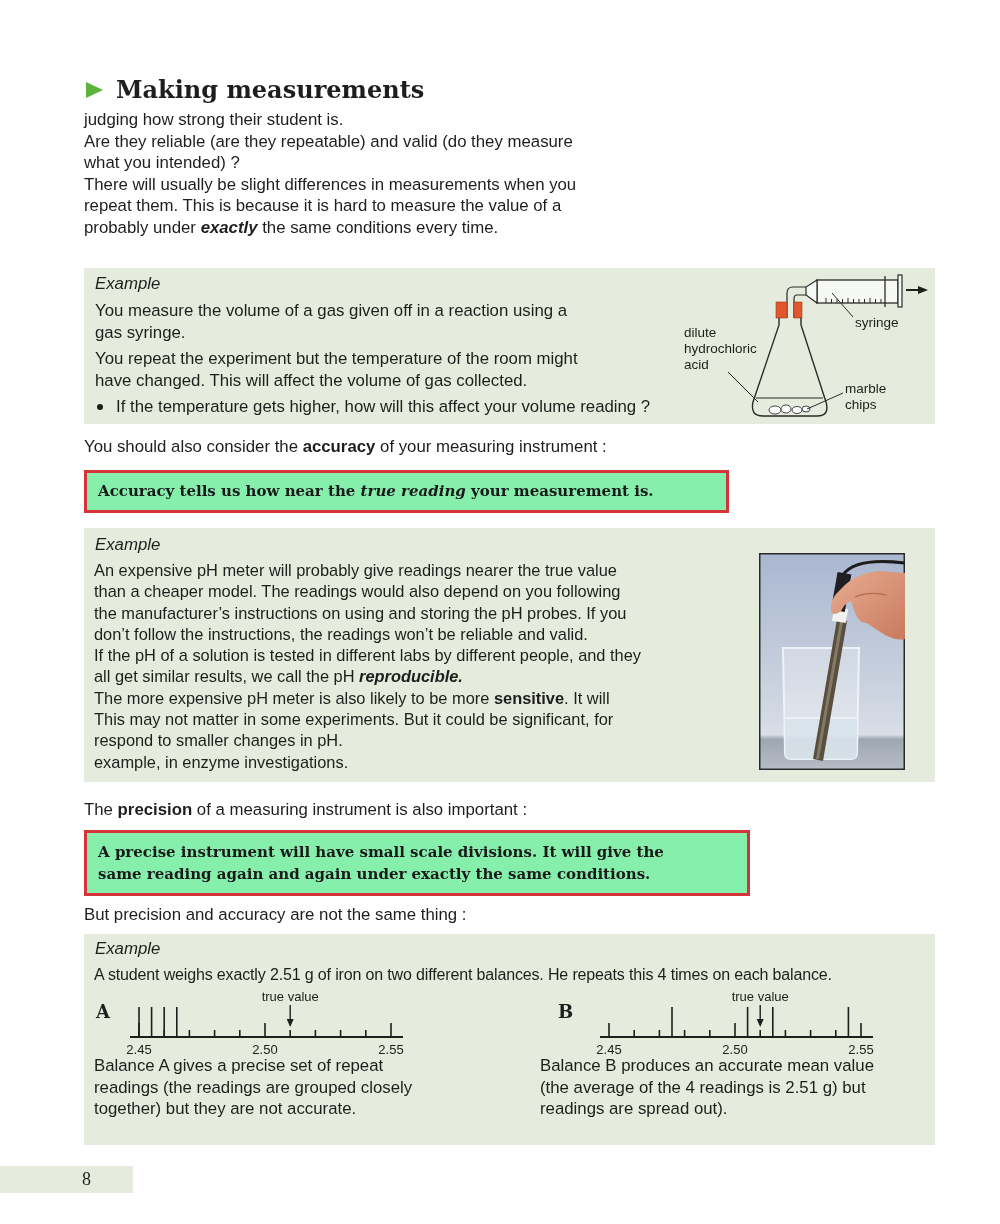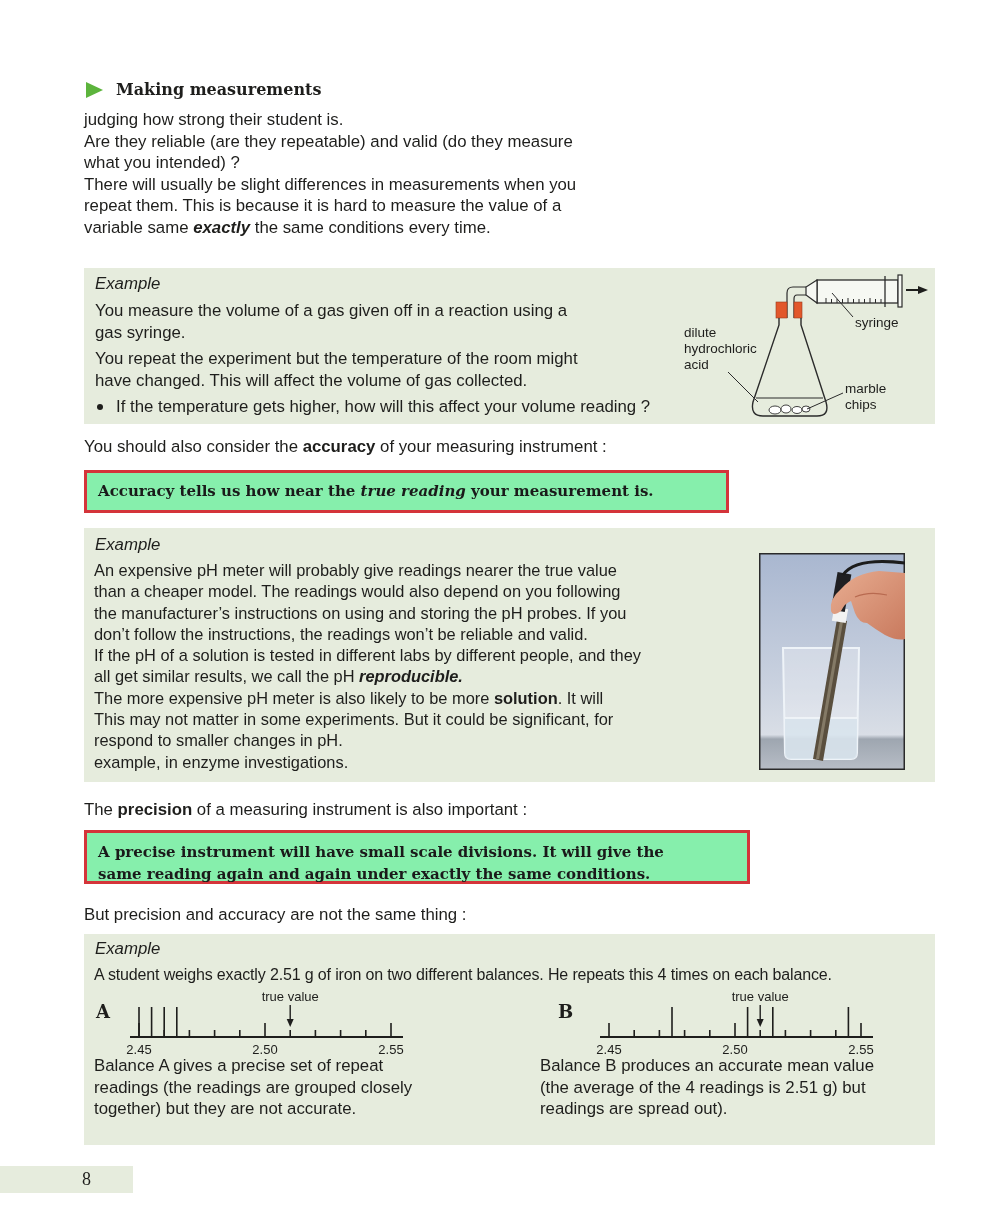--- a/index.html
+++ b/index.html
@@ -5,21 +5,21 @@
   html,body{margin:0;padding:0;}
   body{width:1000px;height:1224px;position:relative;background:#ffffff;overflow:hidden;
        font-family:"Liberation Sans",sans-serif;color:#1e1e1c;}
   .abs{position:absolute;}
   .txt{font-size:16.8px;line-height:21.5px;white-space:nowrap;}
   .line{display:block;}
   .green{background:#e6ecdd;}
   .ex-label{font-style:italic;}
   .b{font-weight:bold;}
   .bi{font-weight:bold;font-style:italic;}
-  .heading{font-family:"DejaVu Serif",serif;font-weight:bold;font-size:16px;line-height:26px;white-space:nowrap;}
+  .heading{font-family:"DejaVu Serif",serif;font-weight:bold;font-size:24px;line-height:26px;white-space:nowrap;}
   .tri{width:0;height:0;border-top:8px solid transparent;border-bottom:8px solid transparent;border-left:17px solid #5cb43c;}
   .defbox{box-sizing:border-box;border:3px solid #d4343a;background:#86efac;
           font-family:"DejaVu Serif",serif;font-weight:bold;font-size:15px;white-space:nowrap;color:#1a1a1a;}
   .defbox .i{font-style:italic;}
   .bullet-dot{display:inline-block;width:6px;height:6px;border-radius:50%;background:#1e1e1c;
               position:absolute;left:0;top:8px;}
   .diagram-label{font-family:"Liberation Sans",sans-serif;font-size:13.5px;fill:#1e1e1c;}
   .scale-text{font-family:"Liberation Sans",sans-serif;font-size:13px;fill:#1e1e1c;}
   .scale-letter{font-family:"DejaVu Serif",serif;font-weight:bold;font-size:18px;fill:#1e1e1c;}
   .statement{font-size:16px;letter-spacing:-0.15px;}
@@ -30,21 +30,21 @@
 
 <div class="abs tri" style="left:86px;top:82px;"></div>
 <div class="abs heading" style="left:116px;top:77px;">Making measurements</div>
 
 <div class="abs txt" style="left:84px;top:109px;">
   <span class="line">judging how strong their student is.</span>
   <span class="line">Are they reliable (are they repeatable) and valid (do they measure</span>
   <span class="line">what you intended) ?</span>
   <span class="line">There will usually be slight differences in measurements when you</span>
   <span class="line">repeat them. This is because it is hard to measure the value of a</span>
-  <span class="line"><span>variable same </span><span class="bi">exactly</span><span> the same conditions every time.</span></span>
+  <span class="line"><span>probably under </span><span class="bi">exactly</span><span> the same conditions every time.</span></span>
 </div>
 
 <div class="abs green" style="left:84px;top:268px;width:851px;height:156px;"></div>
 <div class="abs txt ex-label" style="left:95px;top:273px;">Example</div>
 <div class="abs txt" style="left:95px;top:300px;">
   <span class="line">You measure the volume of a gas given off in a reaction using a</span>
   <span class="line">gas syringe.</span>
 </div>
 <div class="abs txt" style="left:95px;top:348px;">
   <span class="line">You repeat the experiment but the temperature of the room might</span>
@@ -114,21 +114,21 @@
 
 <div class="abs green" style="left:84px;top:528px;width:851px;height:254px;"></div>
 <div class="abs txt ex-label" style="left:95px;top:534px;">Example</div>
 <div class="abs txt" style="left:94px;top:560px;line-height:21.3px;font-size:16.4px;">
   <span class="line">An expensive pH meter will probably give readings nearer the true value</span>
   <span class="line">than a cheaper model. The readings would also depend on you following</span>
   <span class="line">the manufacturer’s instructions on using and storing the pH probes. If you</span>
   <span class="line">don’t follow the instructions, the readings won’t be reliable and valid.</span>
   <span class="line">If the pH of a solution is tested in different labs by different people, and they</span>
   <span class="line"><span>all get similar results, we call the pH </span><span class="bi">reproducible.</span></span>
-  <span class="line"><span>The more expensive pH meter is also likely to be more </span><span class="b">solution</span><span>. It will</span></span>
+  <span class="line"><span>The more expensive pH meter is also likely to be more </span><span class="b">sensitive</span><span>. It will</span></span>
   <span class="line">This may not matter in some experiments. But it could be significant, for</span>
   <span class="line">respond to smaller changes in pH.</span>
   <span class="line">example, in enzyme investigations.</span>
 </div>
 
 <svg class="abs" style="left:759px;top:553px;" width="146" height="217" viewBox="0 0 146 217">
   <defs>
     <linearGradient id="bg" x1="0" y1="0" x2="0" y2="1">
       <stop offset="0" stop-color="#a9b7d0"></stop>
       <stop offset="0.6" stop-color="#c9d1df"></stop>
@@ -154,21 +154,21 @@
 
   <path d="M84,22 Q96,4 146,10" fill="none" stroke="#1c1c1c" stroke-width="3"></path>
 
   <path d="M146,20 L120,18 Q96,20 82,36 Q70,46 72,58 Q74,64 82,58 Q86,50 92,48 L96,60 Q100,70 108,70 Q116,76 126,82 Q138,88 146,86 Z" fill="url(#skin)"></path>
   <path d="M96,44 Q110,38 128,42" fill="none" stroke="#b86a50" stroke-width="1.2"></path>
 </svg>
 
 <div class="abs txt" style="left:84px;top:799px;">
   <span>The </span><span class="b">precision</span><span> of a measuring instrument is also important :</span>
 </div>
-<div class="abs defbox" style="left:84px;top:830px;width:666px;height:54px;padding:9px 0 0 11px;line-height:21.5px;">
+<div class="abs defbox" style="left:84px;top:830px;width:666px;height:66px;padding:9px 0 0 11px;line-height:21.5px;">
   <span class="line"><span>A </span><span>precise</span><span> instrument will have small scale divisions. It will give the</span></span>
   <span class="line">same reading again and again under exactly the same conditions.</span>
 </div>
 
 <div class="abs txt" style="left:84px;top:904px;">But precision and accuracy are not the same thing :</div>
 
 <div class="abs green" style="left:84px;top:934px;width:851px;height:211px;"></div>
 <div class="abs txt ex-label" style="left:95px;top:938px;">Example</div>
 <div class="abs txt statement" style="left:94px;top:964px;">A student weighs exactly 2.51 g of iron on two different balances. He repeats this 4 times on each balance.</div>
 

